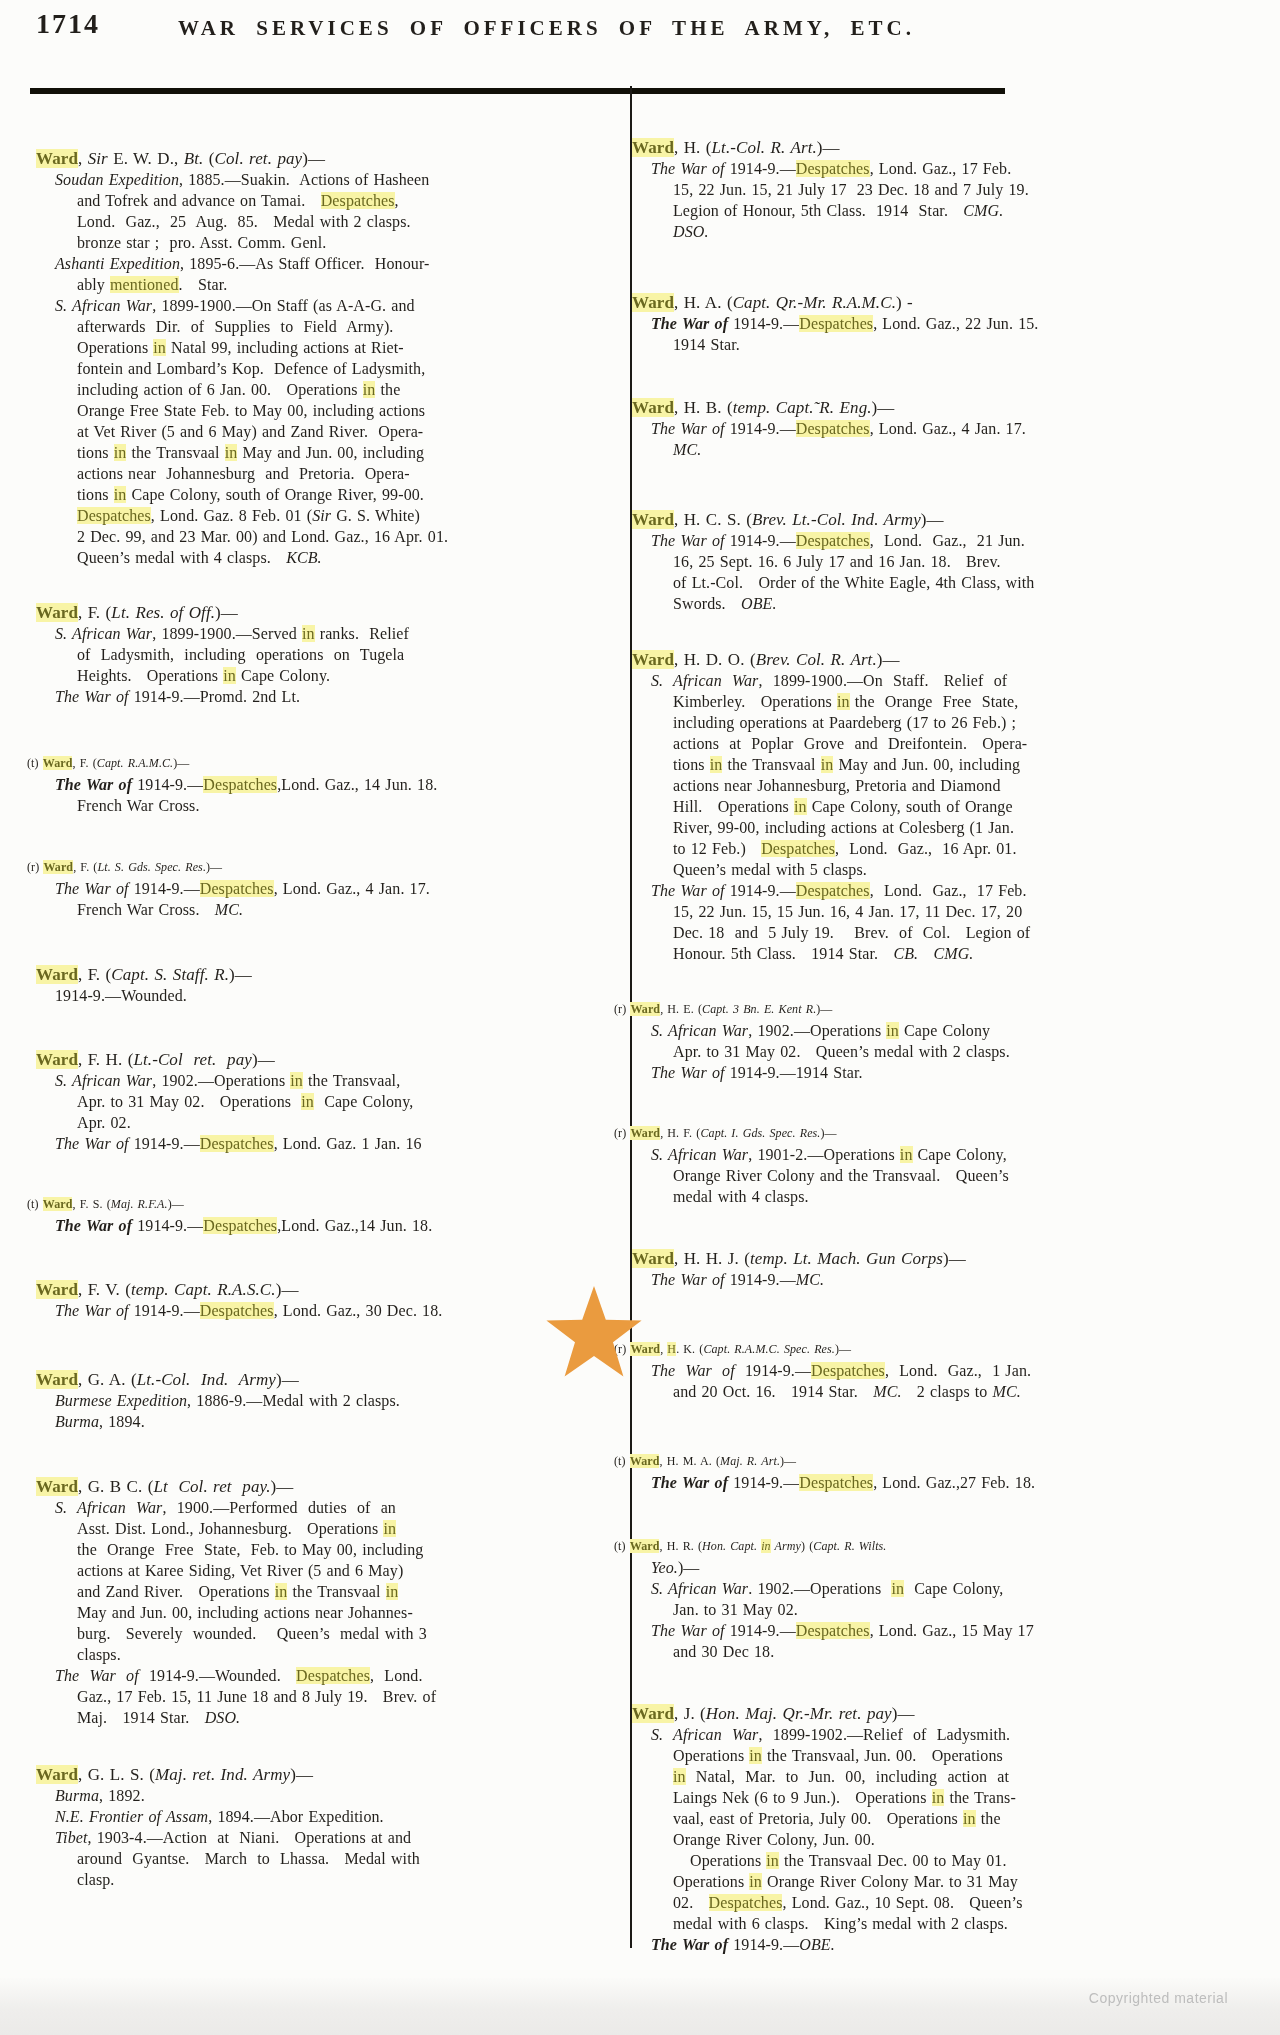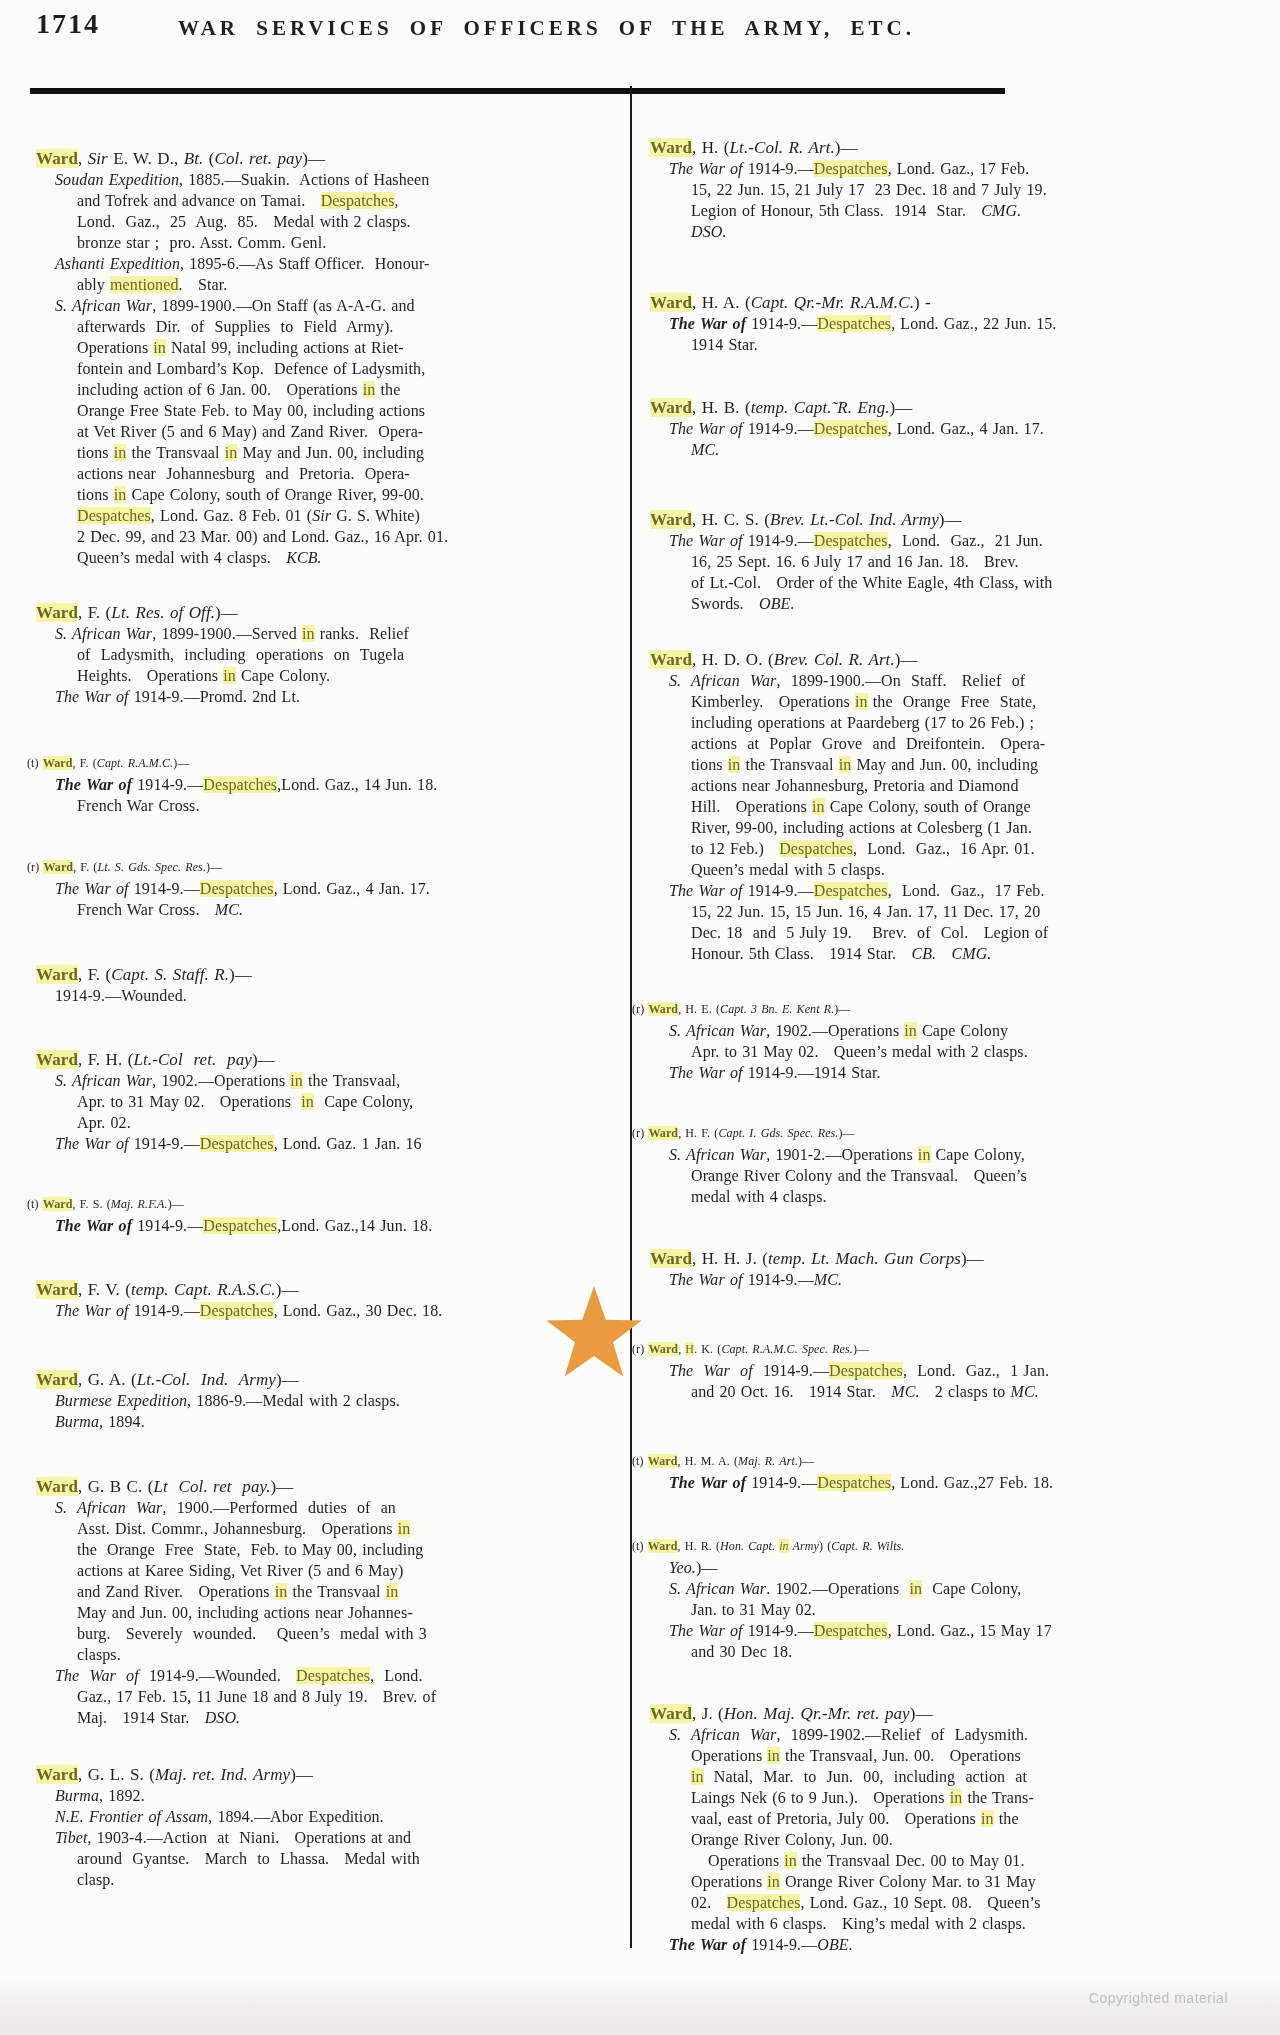--- a/index.html
+++ b/index.html
@@ -22,21 +22,21 @@
   .header-rule{
     position:absolute;left:30px;top:88px;width:975px;height:6px;
     background:#111008;
   }
   .column-divider{
     position:absolute;left:630px;top:86px;width:2px;height:1862px;
     background:#1c1a16;
   }
   .col{position:absolute;}
   .col-left{left:36px;top:148px;width:440px;}
-  .col-right{left:650px;top:137px;width:345px;}
+  .col-right{left:632px;top:137px;width:345px;}
   .line{
     white-space:pre;height:21px;line-height:21px;
     font-size:16px;letter-spacing:0.1px;word-spacing:1px;
   }
   .ind-h{margin-left:0;font-size:17px;}
   .ind-hp{font-size:12px;}
   .col-left .ind-hp{margin-left:-9px;}
   .col-right .ind-hp{margin-left:-18px;}
   .ind-1{margin-left:19px;}
   .ind-2{margin-left:41px;}
@@ -127,21 +127,21 @@
       <div class="line ind-1"><span class="i">The War of</span><span> 1914-9.—</span><span class="hl">Despatches</span><span>, Lond. Gaz., 30 Dec. 18.</span></div>
     </div>
     <div class="entry" style="margin-bottom: 44px;">
       <div class="line ind-h"><span class="bhl">Ward</span><span>, G. A. (</span><span class="i">Lt.-Col.  Ind.  Army</span><span>)—</span></div>
       <div class="line ind-1"><span class="i">Burmese Expedition</span><span>, 1886-9.—Medal with 2 clasps.</span></div>
       <div class="line ind-1"><span class="i">Burma</span><span>, 1894.</span></div>
     </div>
     <div class="entry" style="margin-bottom: 36px;">
       <div class="line ind-h"><span class="bhl">Ward</span><span>, G. B C. (</span><span class="i">Lt  Col. ret  pay.</span><span>)—</span></div>
       <div class="line ind-1"><span class="i">S.  African  War</span><span>,  1900.—Performed  duties  of  an</span></div>
-      <div class="line ind-2"><span>Asst. Dist. Commr., Johannesburg.   Operations </span><span class="hl">in</span></div>
+      <div class="line ind-2"><span>Asst. Dist. Lond., Johannesburg.   Operations </span><span class="hl">in</span></div>
       <div class="line ind-2"><span>the  Orange  Free  State,  Feb. to May 00, including</span></div>
       <div class="line ind-2"><span>actions at Karee Siding, Vet River (5 and 6 May)</span></div>
       <div class="line ind-2"><span>and Zand River.   Operations </span><span class="hl">in</span><span> the Transvaal </span><span class="hl">in</span></div>
       <div class="line ind-2"><span>May and Jun. 00, including actions near Johannes-</span></div>
       <div class="line ind-2"><span>burg.   Severely  wounded.    Queen’s  medal with 3</span></div>
       <div class="line ind-2"><span>clasps.</span></div>
       <div class="line ind-1"><span class="i">The  War  of</span><span>  1914-9.—Wounded.   </span><span class="hl">Despatches</span><span>,  Lond.</span></div>
       <div class="line ind-2"><span>Gaz., 17 Feb. 15, 11 June 18 and 8 July 19.   Brev. of</span></div>
       <div class="line ind-2"><span>Maj.   1914 Star.   </span><span class="i">DSO.</span></div>
     </div>

